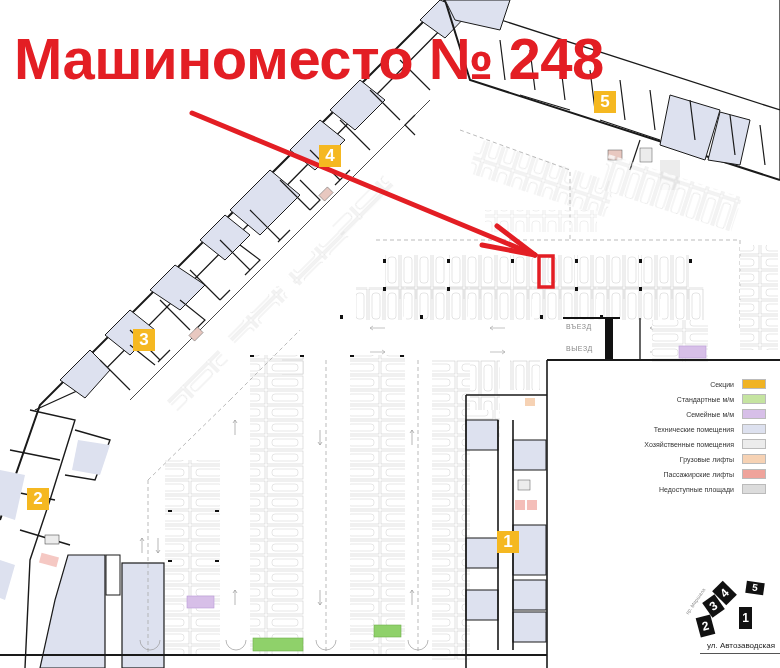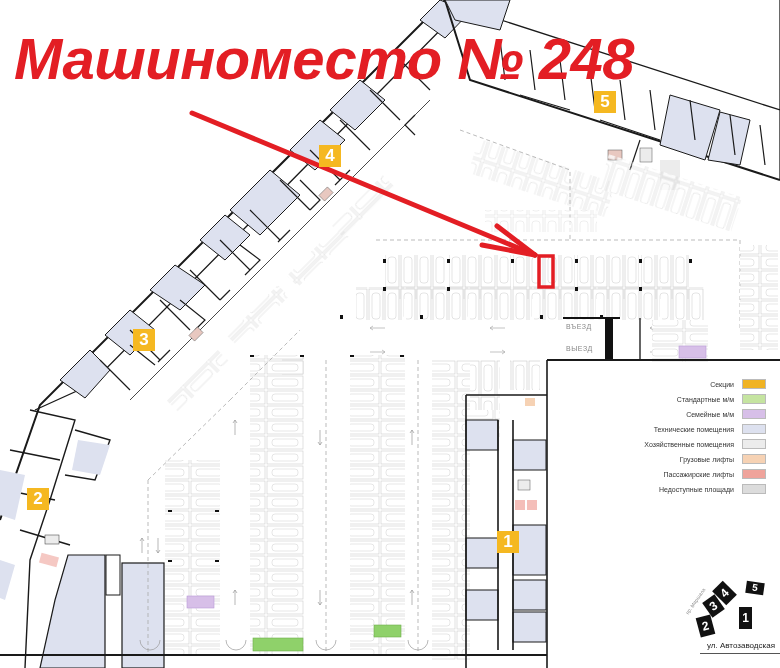--- a/index.html
+++ b/index.html
@@ -1,18 +1,18 @@
 <!DOCTYPE html>
 <html><head>
 <meta charset="utf-8">
 <style>
   html,body{margin:0;padding:0;background:#fff;}
   body{width:780px;height:668px;position:relative;overflow:hidden;font-family:"Liberation Sans",sans-serif;}
   #plan{position:absolute;left:0;top:0;width:780px;height:668px;}
-  .title{position:absolute;left:14px;top:30px;font-family:"Liberation Sans",sans-serif;font-weight:bold;font-size:58px;color:#e31e24;letter-spacing:-0.5px;line-height:1;white-space:nowrap;z-index:5;font-style:italic;}
+  .title{position:absolute;left:14px;top:30px;font-family:"Liberation Sans",sans-serif;font-weight:bold;font-size:58px;color:#e31e24;letter-spacing:-0.5px;line-height:1;white-space:nowrap;z-index:5;}
   .sec{position:absolute;width:22px;height:22px;background:#f5b821;color:#fff;font-weight:bold;font-size:17px;text-align:center;line-height:22px;font-family:"Liberation Sans",sans-serif;z-index:3;}
   .legend{position:absolute;left:553px;top:362px;width:227px;height:306px;background:#fff;z-index:4;}
   .legend-row{position:absolute;right:14px;display:flex;align-items:center;gap:8px;}
   .legend-label{font-size:7px;color:#333;text-align:right;white-space:nowrap;}
   .legend-sw{width:22px;height:8px;border:1px solid #bbb;}
   .street{position:absolute;left:707px;top:641px;font-size:8px;color:#222;white-space:nowrap;z-index:6;}
   .street-line{position:absolute;left:700px;top:653px;width:80px;height:1px;background:#555;z-index:6;}
   .mini{position:absolute;z-index:6;background:#111;color:#fff;font-size:12px;font-weight:bold;text-align:center;font-family:"Liberation Sans",sans-serif;}
   .exit-label{position:absolute;font-size:7px;color:#888;letter-spacing:0.5px;z-index:3;}
   .small-label{position:absolute;font-size:5px;color:#888;z-index:6;transform:rotate(-55deg);}

